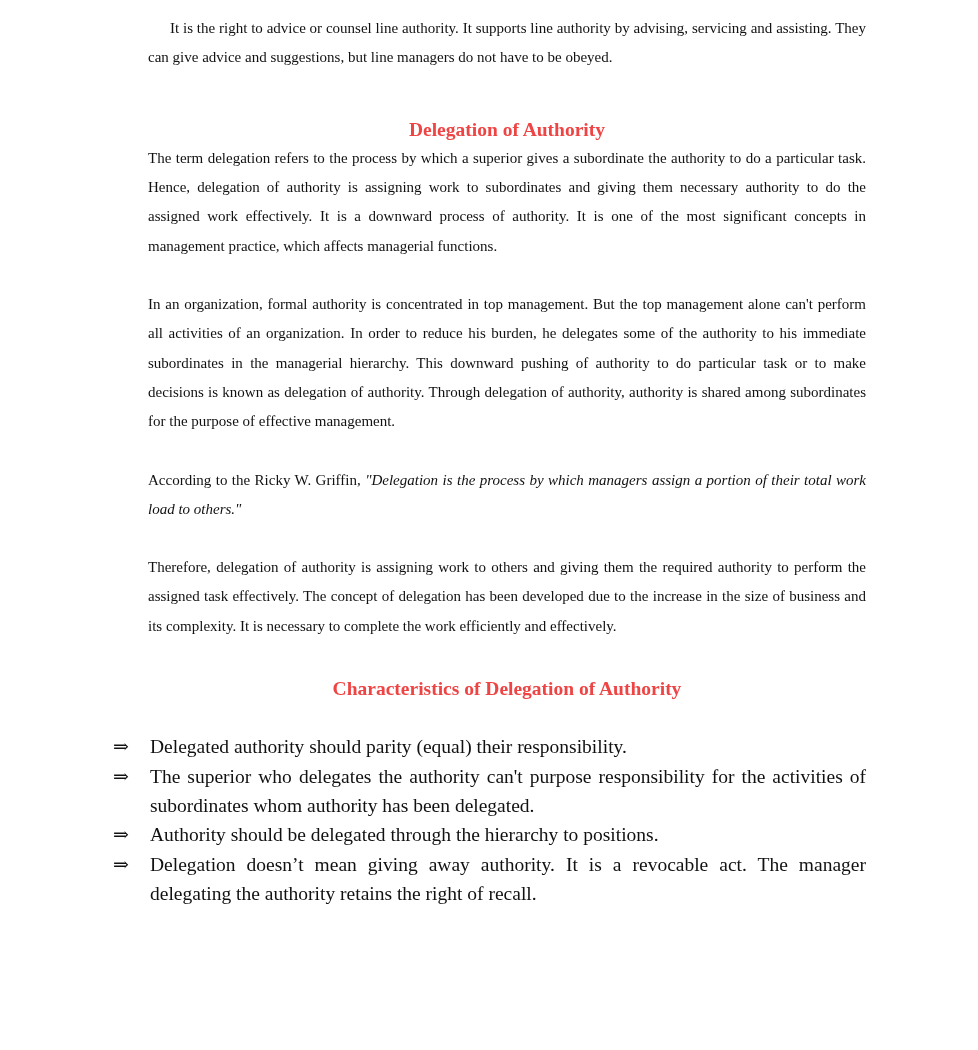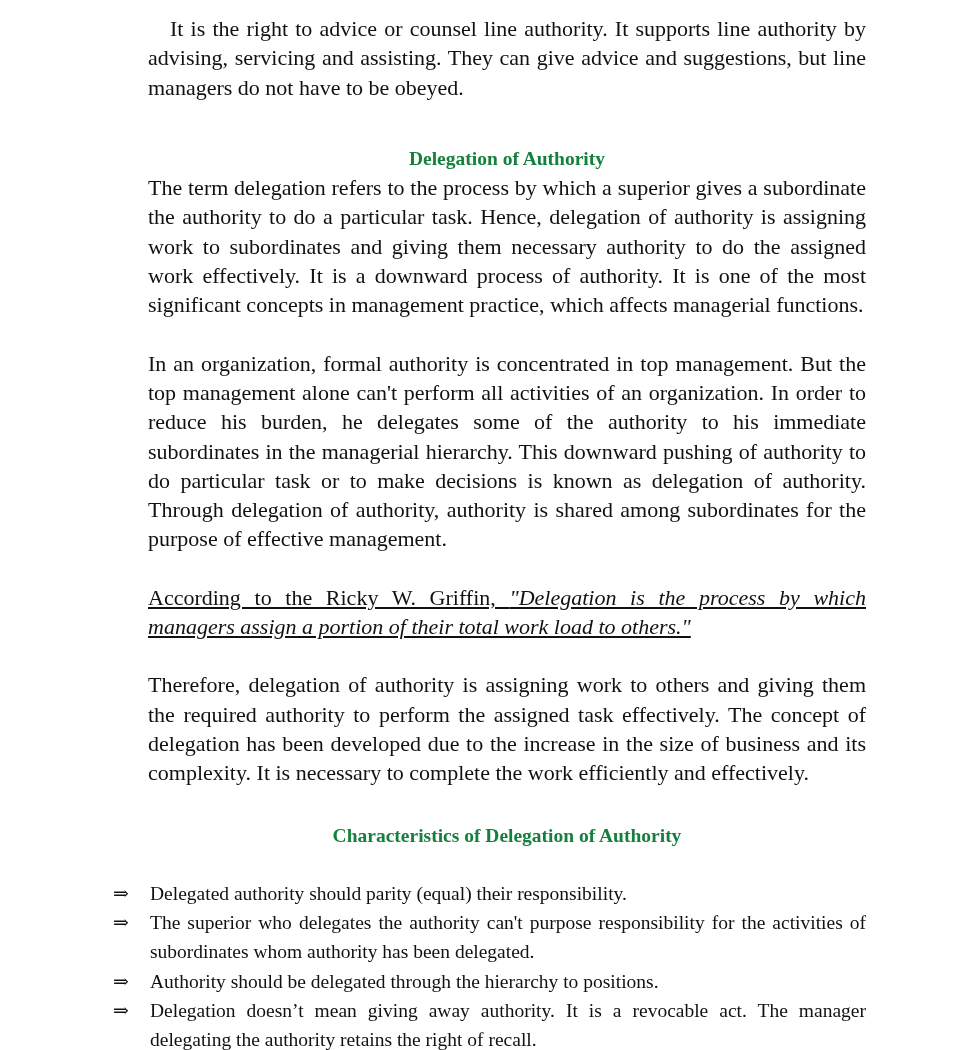--- a/index.html
+++ b/index.html
@@ -26,38 +26,38 @@
     position: absolute;
     left: 148px;
     top: 0;
     width: 718px;
   }
   p, h2 {
     margin: 0;
     padding: 0;
   }
   .para {
-    font-size: 22px;
+    font-size: 15px;
     line-height: 29.3px;
     text-align: justify;
     text-justify: inter-word;
     color: #111111;
   }
   .para.indent-first {
     text-indent: 22px;
   }
   .para.flush {
     text-indent: 0;
   }
   .heading {
     font-size: 19.5px;
     line-height: 29.3px;
     font-weight: bold;
     text-align: center;
-    color: #15803d;
+    color: #ef4444;
   }
   .spacer-sm { height: 14px; }
   .spacer-md { height: 29px; }
   .spacer-lg { height: 33px; }
   .spacer-xl { height: 42px; }
 
   .list {
     list-style: none;
     margin: 0;
     padding: 0;
@@ -83,21 +83,20 @@
     color: #111111;
   }
   .list-item .item-text {
     display: block;
   }
   .quote-italic {
     font-style: italic;
   }
   .last-line-natural {
     text-align-last: left;
-    text-decoration: underline;
   }
 </style>
 </head>
 <body>
 
 <div class="page">
   <div class="column">
 
     <div class="spacer-sm"></div>
 

